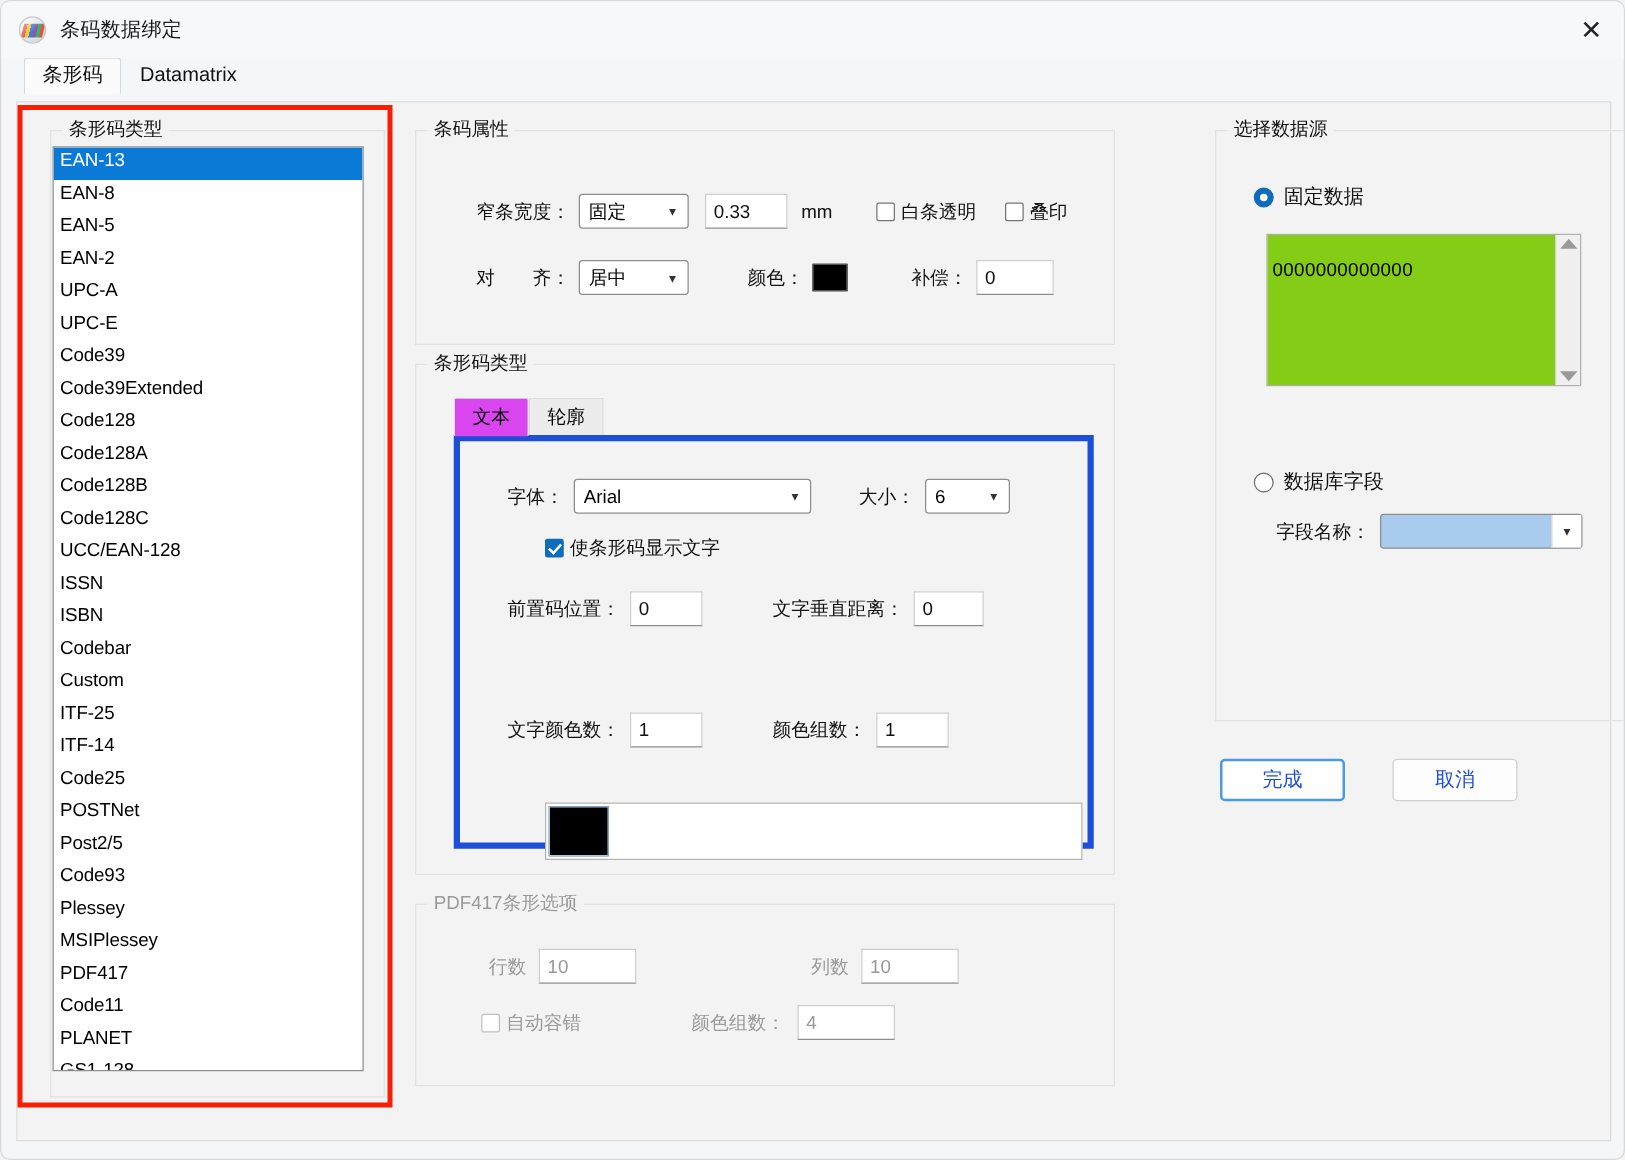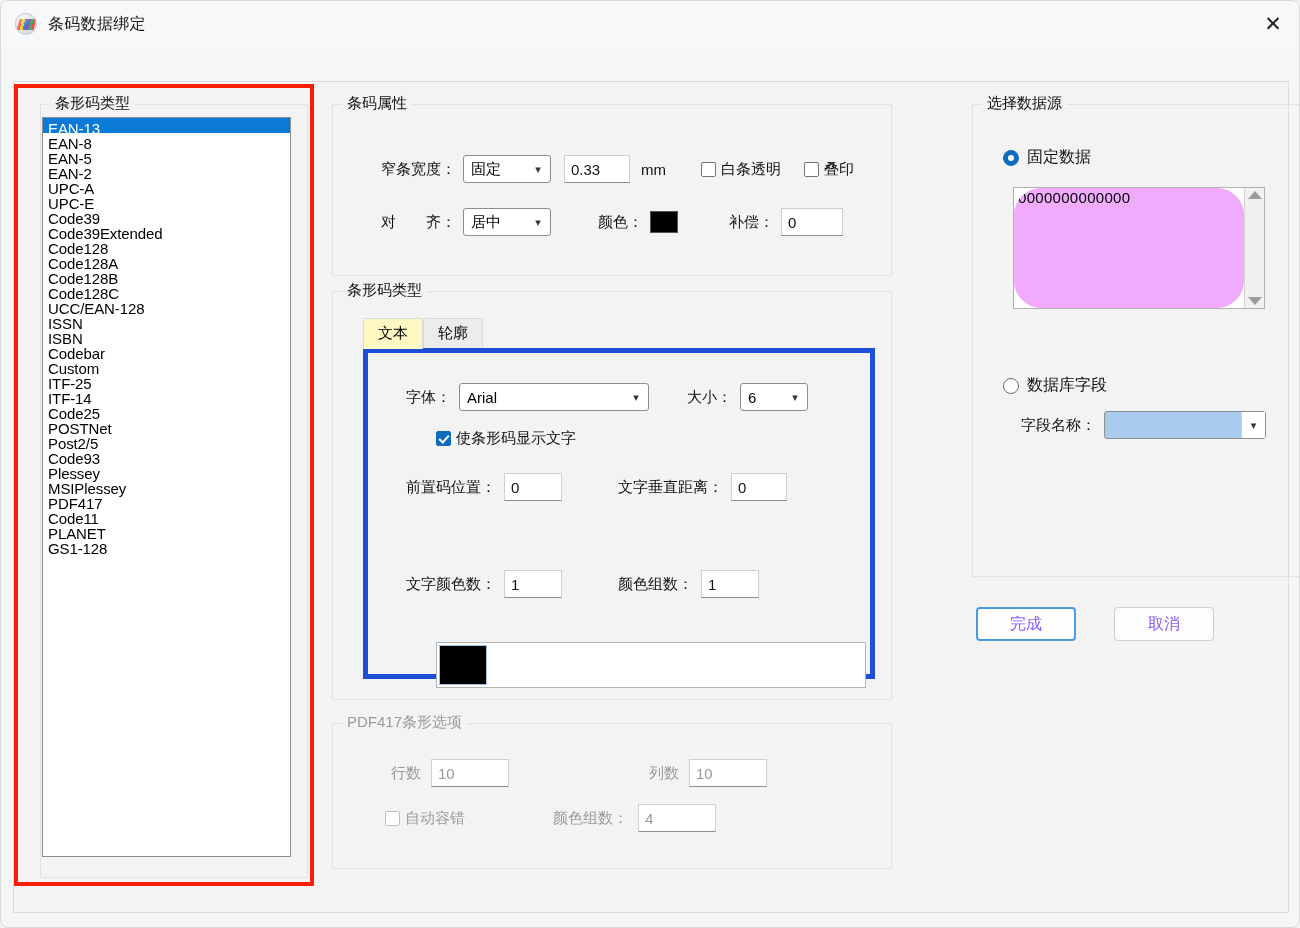--- a/index.html
+++ b/index.html
@@ -78,21 +78,21 @@
   .group.disabled > .legend { color:#9a9a9a; }
 
   
   #type-group { left:26px; top:22px; width:268px; height:774px; }
   .listbox {
     position:absolute; left:1px; top:12px; width:249px; height:740px;
     background:#fff; border:1px solid #8e8e8e; overflow:hidden;
     font-size:15px;
   }
   .listbox .opt {
-    padding:1px 5px 0; line-height:19px; height:15px; white-space:nowrap;
+    padding:1px 5px 0; line-height:19px; height:26px; white-space:nowrap;
     cursor:default; color:#000; letter-spacing:-0.1px;
   }
   .listbox .opt.sel { background:#0a7ad6; color:#fff; }
 
   
   .annot {
     position:absolute; left:13px; top:83px; width:300px; height:802px;
     border:4px solid #f81d05; pointer-events:none; z-index:40;
   }
 
@@ -140,21 +140,21 @@
 
   .swatch { width:28px; height:22px; background:#000; border:1px solid #555; }
 
   
   .inner-tabs { position:absolute; left:30px; top:26px; display:flex; align-items:flex-end; }
   .itab {
     padding:5px 14px 6px; font-size:15px; background:transparent;
     border:1px solid transparent; border-bottom:none; cursor:pointer;
     border-radius:2px 2px 0 0;
   }
-  .itab.active { background:#fef9c3; border-color:#dadada; position:relative; z-index:3;text-align:right; }
+  .itab.active { background:#d946ef; border-color:#dadada; position:relative; z-index:3;text-align:right; }
   .itab.idle { background:#ececec; border-color:#dadada; }
   .inner-panel {
     position:absolute; left:30px; top:56px; width:512px; height:331px;
     border:5px solid #1d4ed8; background:transparent;
   }
 
   .colorbar {
     position:absolute; left:68px; top:289px; width:430px; height:46px;
     background:#fff; border:1px solid #b4b4b4;
   }
@@ -170,52 +170,56 @@
   .radio.on { border-color:#0f6cbd; background:#0f6cbd; border-width:1px; }
   .radio.on::after { content:""; position:absolute; left:4px; top:4px;
                      width:6px; height:6px; border-radius:50%; background:#fff; }
   .radiowrap { display:flex; align-items:center; gap:8px; cursor:pointer; }
 
   .textarea {
     position:absolute; left:40px; top:82px; width:252px; height:122px;
     background:#fff; border:1px solid #b0b0b0; display:flex;
   }
   .textarea .ta-body {
-    flex:1; background:#f0abfc; font-size:15px; padding:1px 4px;
-    letter-spacing:.3px; color:#000; overflow:hidden;border-radius:27px;
+    flex:1; background:#84cc16; font-size:15px; padding:20px 4px;
+    letter-spacing:.3px; color:#000; overflow:hidden;
   }
   .scrollbar {
     width:20px; background:#f0f0f0; border-left:1px solid #d4d4d4;
     display:flex; flex-direction:column; justify-content:space-between;
     align-items:center; padding:3px 0;
   }
   .sb-arrow { width:0; height:0; border-left:7px solid transparent;
               border-right:7px solid transparent; cursor:pointer; }
   .sb-up { border-bottom:8px solid #9a9a9a; }
   .sb-dn { border-top:8px solid #9a9a9a; }
 
   
   .btn {
     height:34px; min-width:100px; border-radius:4px; background:#fdfdfd;
-    border:1px solid #cfcfcf; font-size:16px; color:#8b5cf6;
+    border:1px solid #cfcfcf; font-size:16px; color:#1d4ed8;
     display:flex; align-items:center; justify-content:center; cursor:pointer;
   }
   .btn.default { border:2px solid #4a9ae0; background:#fefefe; }
 </style>
 </head>
 <body>
 
 <div class="window">
 
   <div class="titlebar">
     <div class="app-icon"></div>
     <div class="title-text">条码数据绑定</div>
     <div class="close-btn">✕</div>
   </div>
 
+  <div class="tabstrip">
+    <div class="tab active">条形码</div>
+    <div class="tab">Datamatrix</div>
+  </div>
 
   <div class="content">
 
     <div class="group" id="type-group">
       <div class="legend">条形码类型</div>
       <div class="listbox" id="typelist">
           <div class="opt sel">EAN-13</div>
           <div class="opt">EAN-8</div>
           <div class="opt">EAN-5</div>
           <div class="opt">EAN-2</div>

